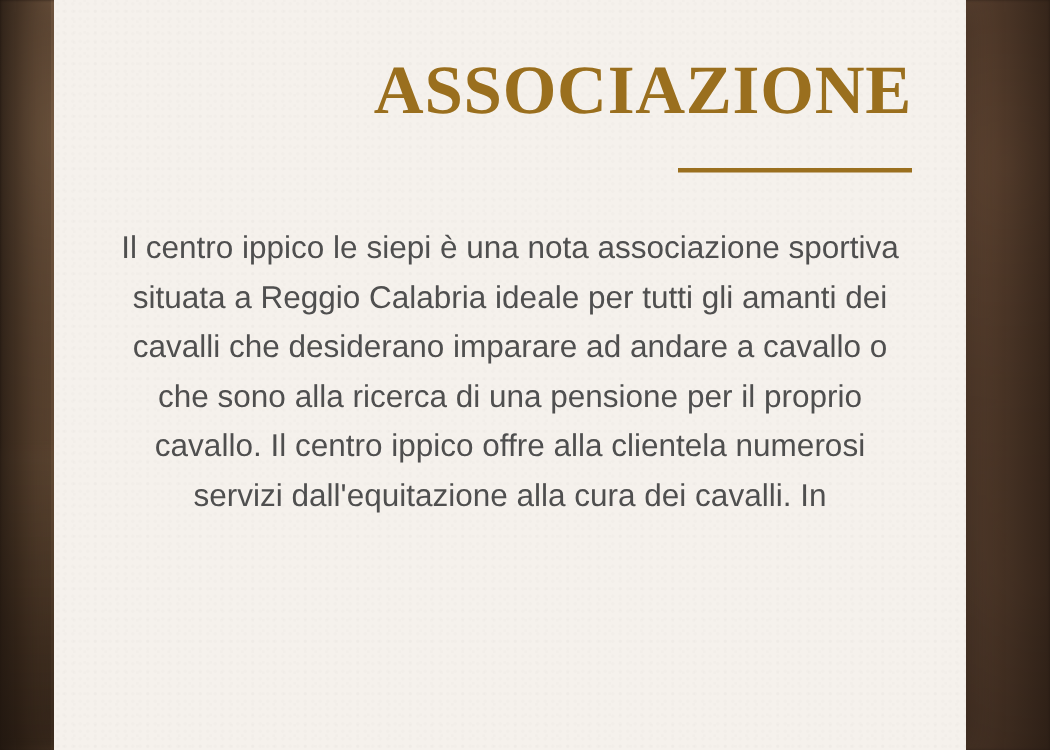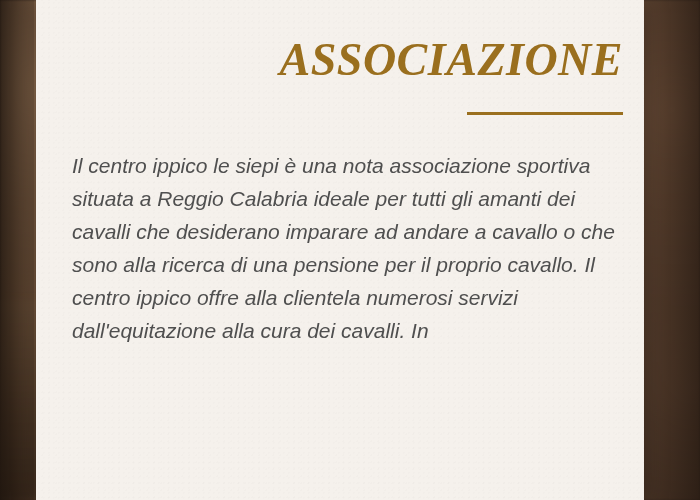--- a/index.html
+++ b/index.html
@@ -64,23 +64,22 @@
     background-image:
       radial-gradient(rgba(0,0,0,0.012) 1px, transparent 1px),
       radial-gradient(rgba(0,0,0,0.010) 1px, transparent 1px);
     background-size: 5px 5px, 7px 7px;
     background-position: 0 0, 3px 4px;
     box-shadow: 0 0 22px rgba(0,0,0,0.35);
     overflow: hidden;
   }
 
   .card-inner {
-    padding: 34px 21px 0 36px;
+    padding: 34px 36px 0 36px;
     text-align: right;
-    font-style: italic;
   }
 
   .title {
     margin: 0;
     color: #9a6f1e;
     font-family: "Liberation Serif", serif;
     font-weight: bold;
     font-size: 46px;
     line-height: 1.12;
     letter-spacing: 0.5px;
@@ -95,21 +94,21 @@
     height: 3px;
     background: #9a6f1e;
   }
 
   .body-text {
     margin: 34px 0 0 0;
     color: #4f4f4f;
     font-family: "Liberation Sans", sans-serif;
     font-size: 21px;
     line-height: 1.58;
-    text-align: left;
+    text-align: center;
   }
 </style>
 </head>
 <body>
 
 <div class="screen">
 
   <div class="backdrop"></div>
   <div class="backdrop-band"></div>
   <div class="backdrop-dark-left"></div>

